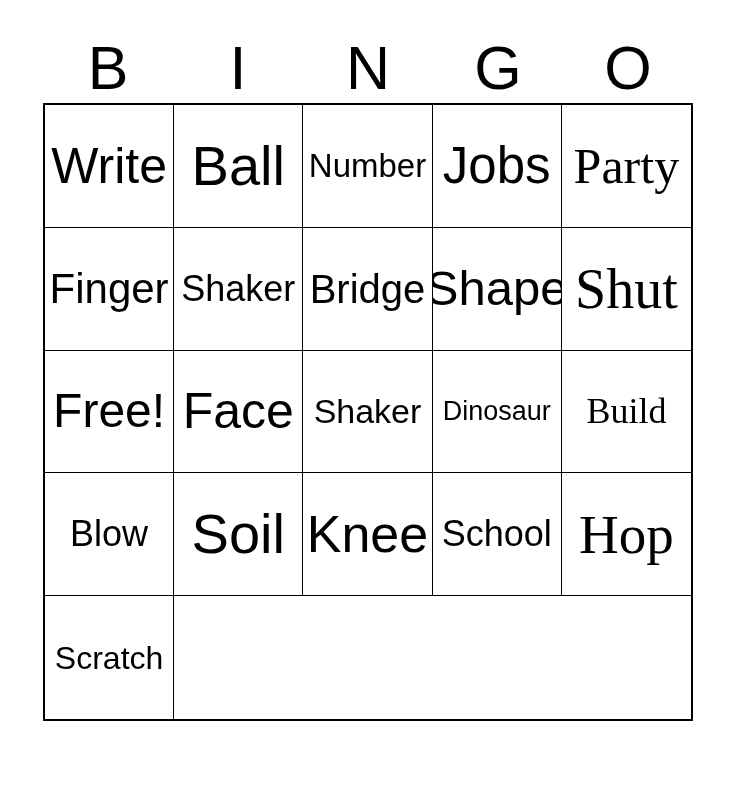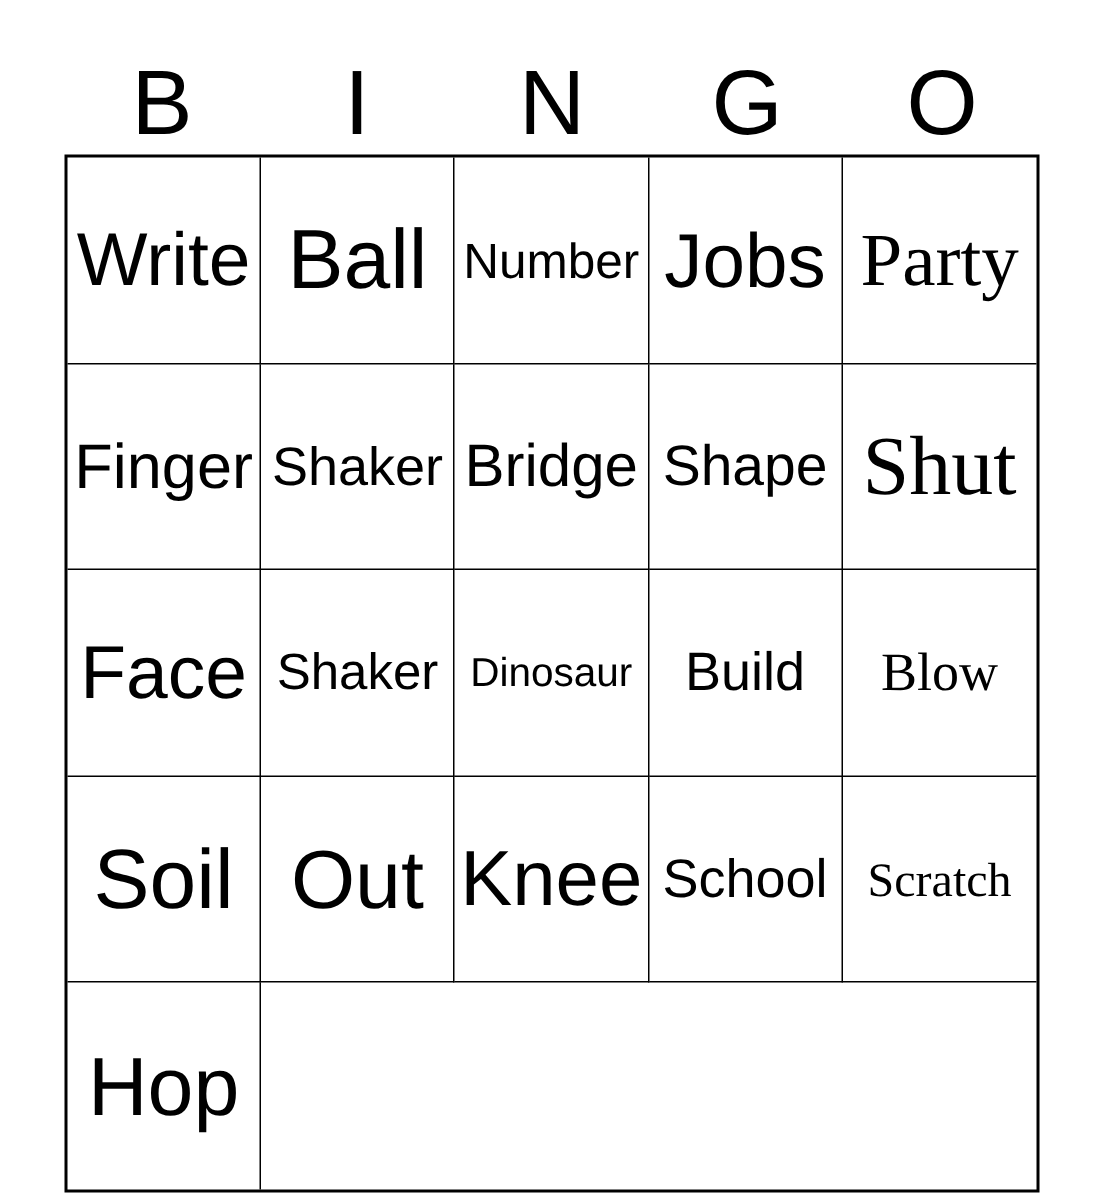--- a/index.html
+++ b/index.html
@@ -31,21 +31,21 @@
     font-size: 61px;
     line-height: 1;
     padding-bottom: 4px;
     font-weight: 400;
   }
   .bingo-grid {
     position: absolute;
     left: 43px;
     top: 103px;
     width: 650px;
-    height: 692px;
+    height: 618px;
     box-sizing: border-box;
     border: 2px solid #000000;
     display: grid;
     grid-template-columns: repeat(5, 1fr);
     grid-template-rows: repeat(5, 1fr);
     background: #ffffff;
   }
   .cell {
     box-sizing: border-box;
     border-right: 1.5px solid #000000;
@@ -60,21 +60,21 @@
   }
   .cell:nth-child(5n) { border-right: none; font-family: Liberation Serif, serif; }
   .cell:nth-child(n+21) { border-bottom: none; }
 
   .fs27 { font-size: 27px; text-align: right; }
   .fs29 { font-size: 29px; }
   .fs32 { font-size: 32px; }
   .fs33 { font-size: 33px; }
   .fs34 { font-size: 34px; }
   .fs36 { font-size: 36px; }
-  .fs38 { font-size: 38px; }
+  .fs38 { font-size: 49px; }
   .fs40 { font-size: 40px; }
   .fs42 { font-size: 42px; }
   .fs48 { font-size: 48px; }
   .fs50 { font-size: 50px; }
   .fs51 { font-size: 51px; }
   .fs52 { font-size: 52px; }
   .fs54 { font-size: 36px; }
   .fs55 { font-size: 55px; }
   .fs56 { font-size: 56px; }
 </style>
@@ -98,28 +98,28 @@
     <div class="cell fs33">Number</div>
     <div class="cell fs51">Jobs</div>
 
     <div class="cell fs50">Party</div>
     <div class="cell fs42">Finger</div>
     <div class="cell fs36">Shaker</div>
     <div class="cell fs40">Bridge</div>
 
     <div class="cell fs38">Shape</div>
     <div class="cell fs56">Shut</div>
+    <div class="cell fs48">Free!</div>
     <div class="cell fs50">Face</div>
     <div class="cell fs34">Shaker</div>
 
     <div class="cell fs27">Dinosaur</div>
     <div class="cell fs54">Build</div>
     <div class="cell fs54">Blow</div>
     <div class="cell fs56">Soil</div>
-    <div class="cell fs55">Out</div>
 
     <div class="cell fs52">Knee</div>
     <div class="cell fs36">School</div>
+    <div class="cell fs55">Hop</div>
     <div class="cell fs32">Scratch</div>
-    <div class="cell fs55">Hop</div>
   </div>
 
 </div>
 
 </body></html>

